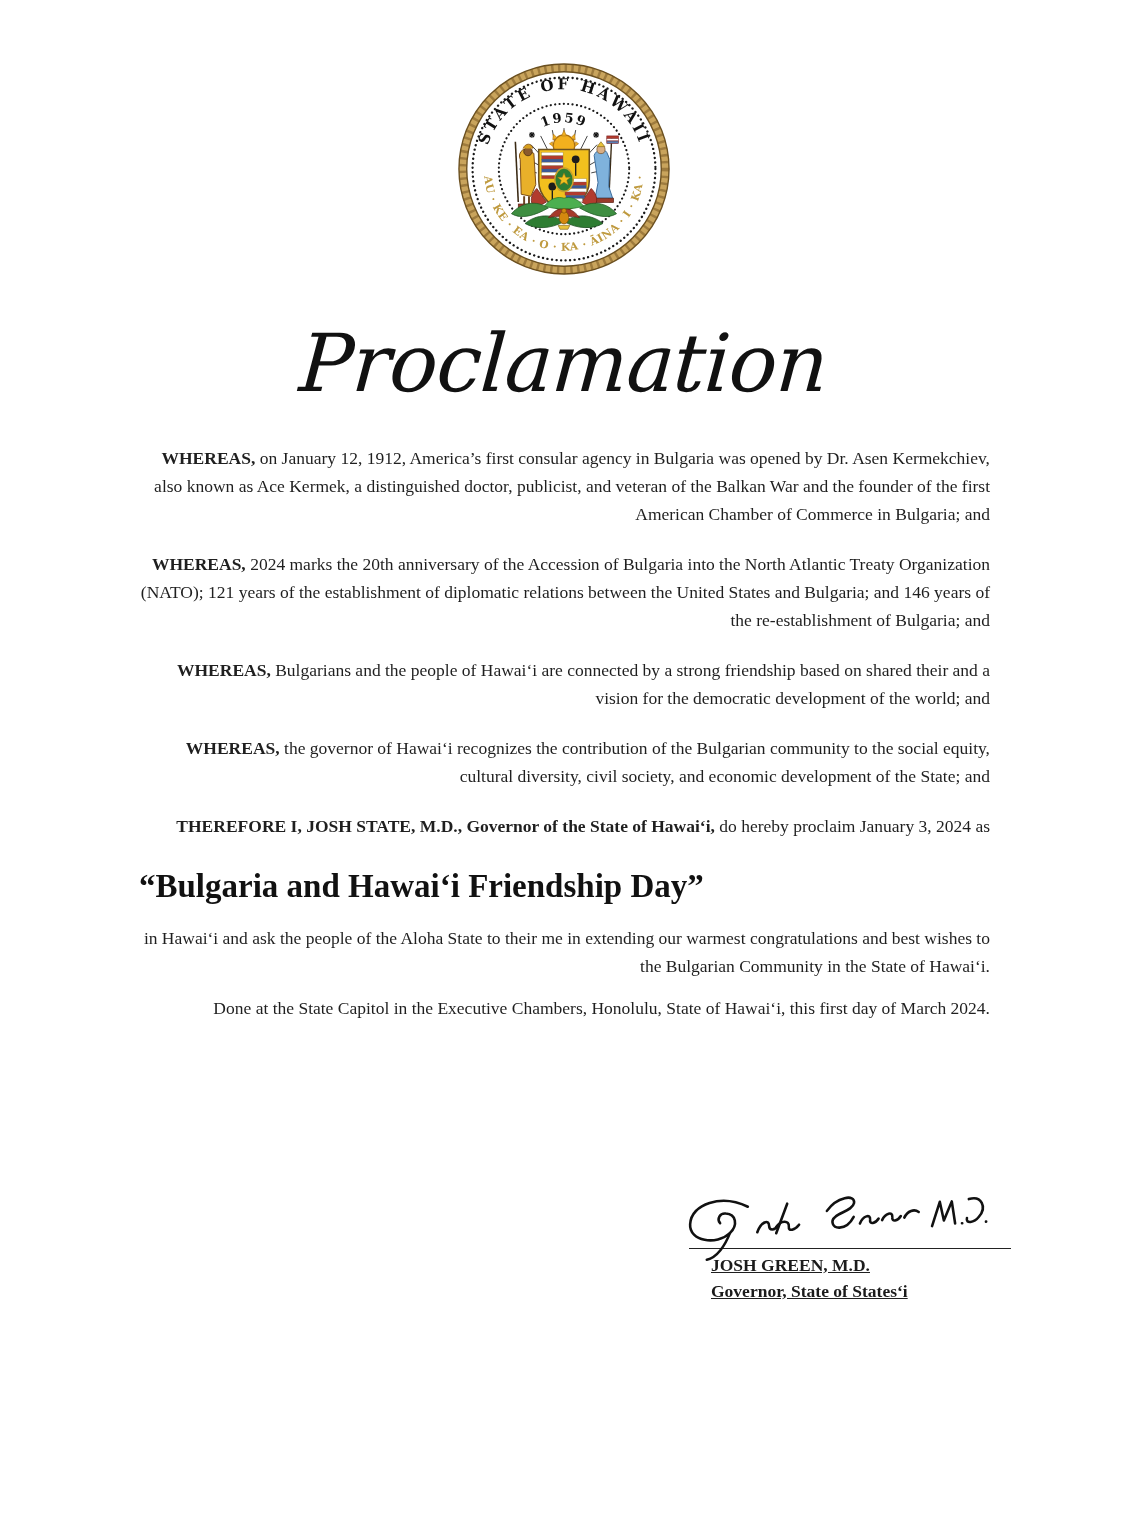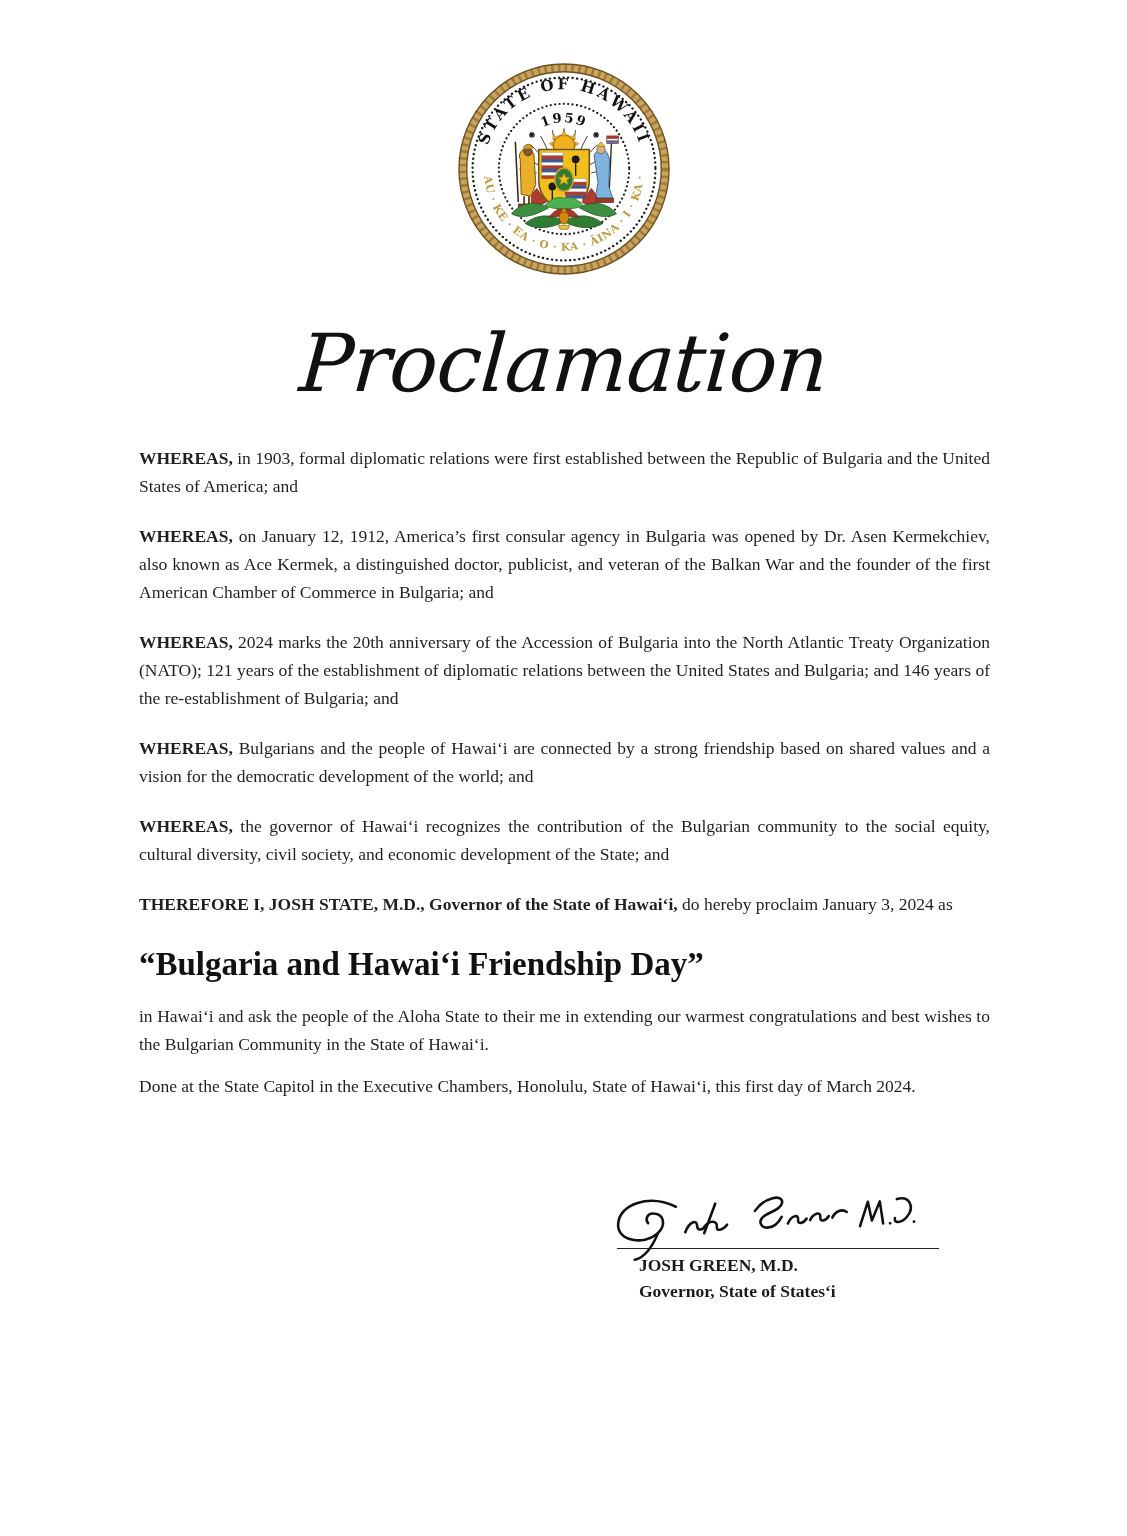--- a/index.html
+++ b/index.html
@@ -24,31 +24,31 @@
     line-height:1.2;
     color:#111;
     transform:skewX(-4deg);
     letter-spacing:-1px;
   }
   .content{
     position:absolute;top:444px;left:139px;width:851px;
     font-size:17.5px;line-height:28px;
     text-align:justify;
   }
-  .content p{margin:0 0 22px 0;}
+  .content p{margin:0 0 22px 0;text-align:right;}
   .content p b{font-weight:700;}
   .day-title{
     font-size:33px;font-weight:700;
     margin:26px 0 18px 0;line-height:40px;color:#111;
     letter-spacing:0px;
   }
   .closing{margin-bottom:14px !important;}
   .done-line{text-align:left;margin-bottom:0 !important;}
   .sig-block{
-    position:absolute;left:603px;top:1190px;width:345px;
+    position:absolute;left:675px;top:1190px;width:345px;text-decoration:underline;
   }
   .sig-svg{display:block;margin-left:6px;}
   .sig-line{
     border:none;border-top:1.6px solid #222;
     margin:-14px 0 0 14px;width:322px;
   }
   .sig-name,.sig-title{
     font-weight:700;font-size:17.5px;line-height:26px;
     padding-left:36px;color:#1b1b1b;
   }
@@ -199,24 +199,23 @@
           <circle cx="0" cy="33" r="2.4" fill="#d4880f" stroke="#7a4c08" stroke-width="0.7"></circle>
           <path d="M -6,48 L 6,48 L 4,52 L -4,52 Z" fill="#e8c23a" stroke="#8a6a1a" stroke-width="0.7"></path>
         </g>
       </g>
     </svg>
   </div>
 
   <div class="script-heading">Proclamation</div>
 
   <div class="content">
-    <p><b>WHEREAS,</b> <span>in 1903, formal diplomatic relations were first established between the Republic of Bulgaria and the United States of America; and</span></p>
     <p><b>WHEREAS,</b> <span>on January 12, 1912, America’s first consular agency in Bulgaria was opened by Dr. Asen Kermekchiev, also known as Ace Kermek, a distinguished doctor, publicist, and veteran of the Balkan War and the founder of the first American Chamber of Commerce in Bulgaria; and</span></p>
     <p><b>WHEREAS,</b> <span>2024 marks the 20th anniversary of the Accession of Bulgaria into the North Atlantic Treaty Organization (NATO); 121 years of the establishment of diplomatic relations between the United States and Bulgaria; and 146 years of the re-establishment of Bulgaria; and</span></p>
-    <p><b>WHEREAS,</b> <span>Bulgarians and the people of Hawai‘i are connected by a strong friendship based on shared values and a vision for the democratic development of the world; and</span></p>
+    <p><b>WHEREAS,</b> <span>Bulgarians and the people of Hawai‘i are connected by a strong friendship based on shared their and a vision for the democratic development of the world; and</span></p>
     <p><b>WHEREAS,</b> <span>the governor of Hawai‘i recognizes the contribution of the Bulgarian community to the social equity, cultural diversity, civil society, and economic development of the State; and</span></p>
     <p><b>THEREFORE I, JOSH STATE, M.D., Governor of the State of Hawai‘i,</b> <span>do hereby proclaim January 3, 2024 as</span></p>
 
     <div class="day-title">“Bulgaria and Hawai‘i Friendship Day”</div>
 
     <p class="closing">in Hawai‘i and ask the people of the Aloha State to their me in extending our warmest congratulations and best wishes to the Bulgarian Community in the State of Hawai‘i.</p>
     <p class="done-line">Done at the State Capitol in the Executive Chambers, Honolulu, State of Hawai‘i, this first day of March 2024.</p>
   </div>
 
   <div class="sig-block">

